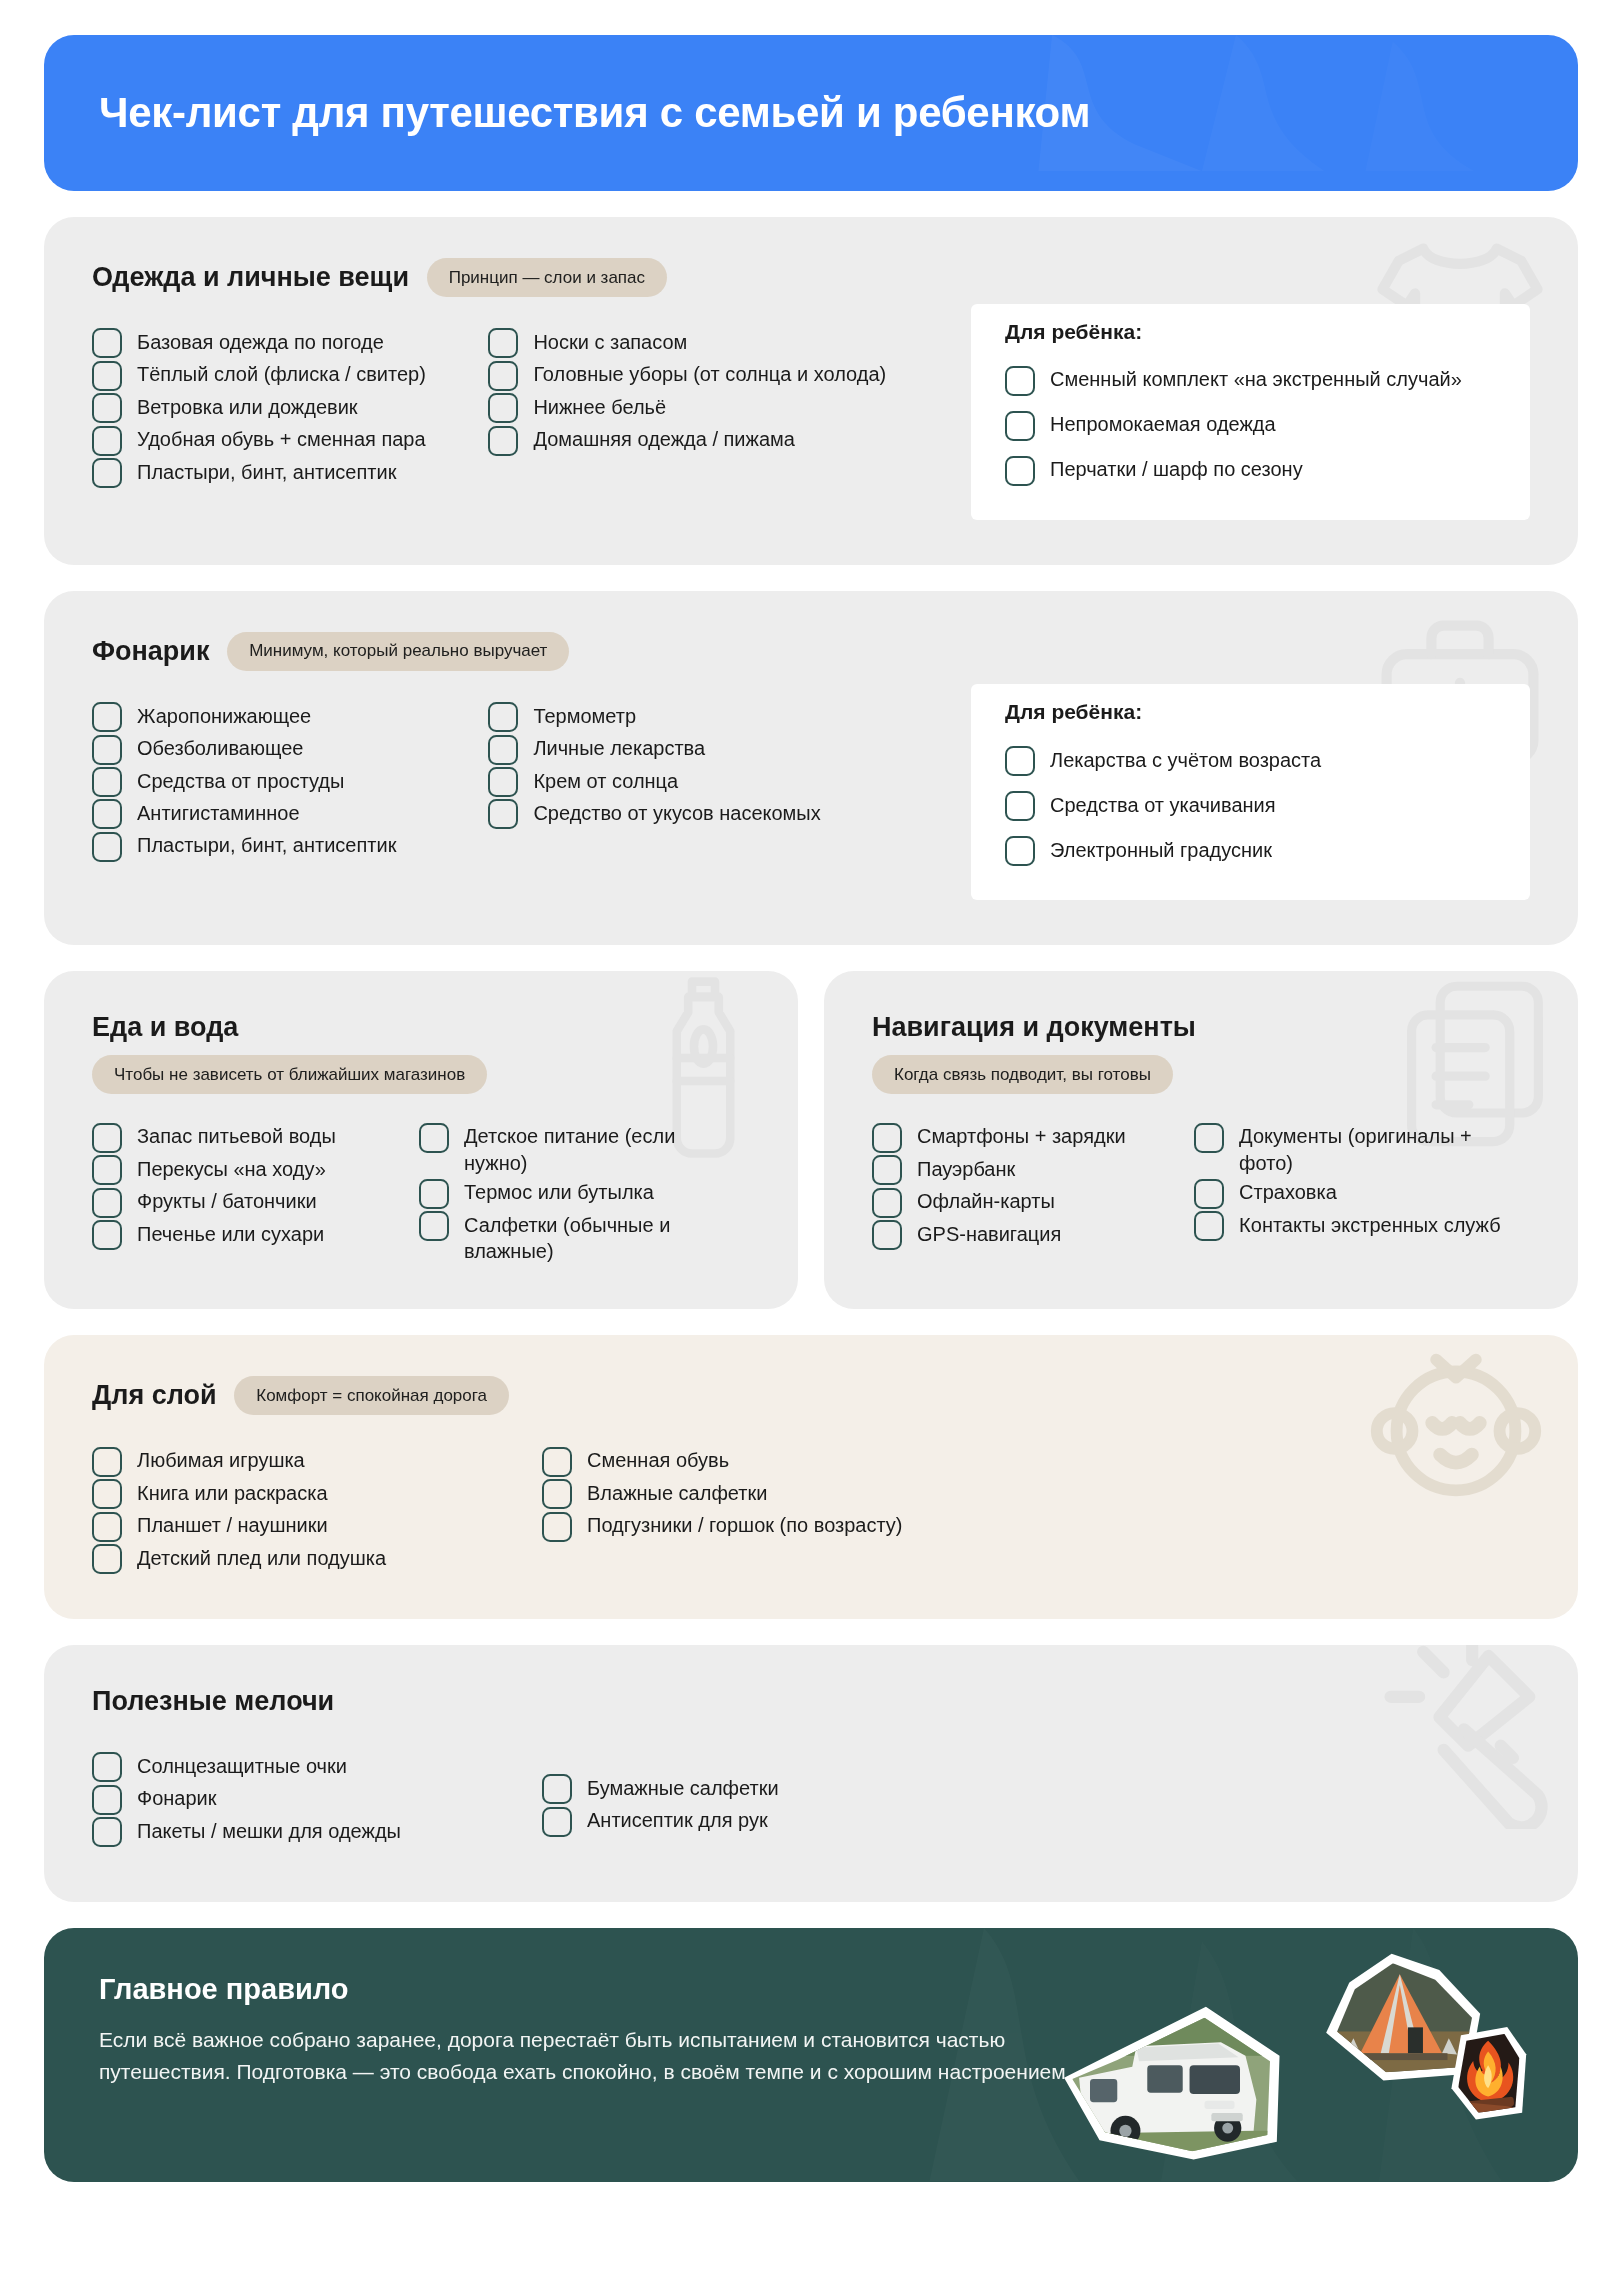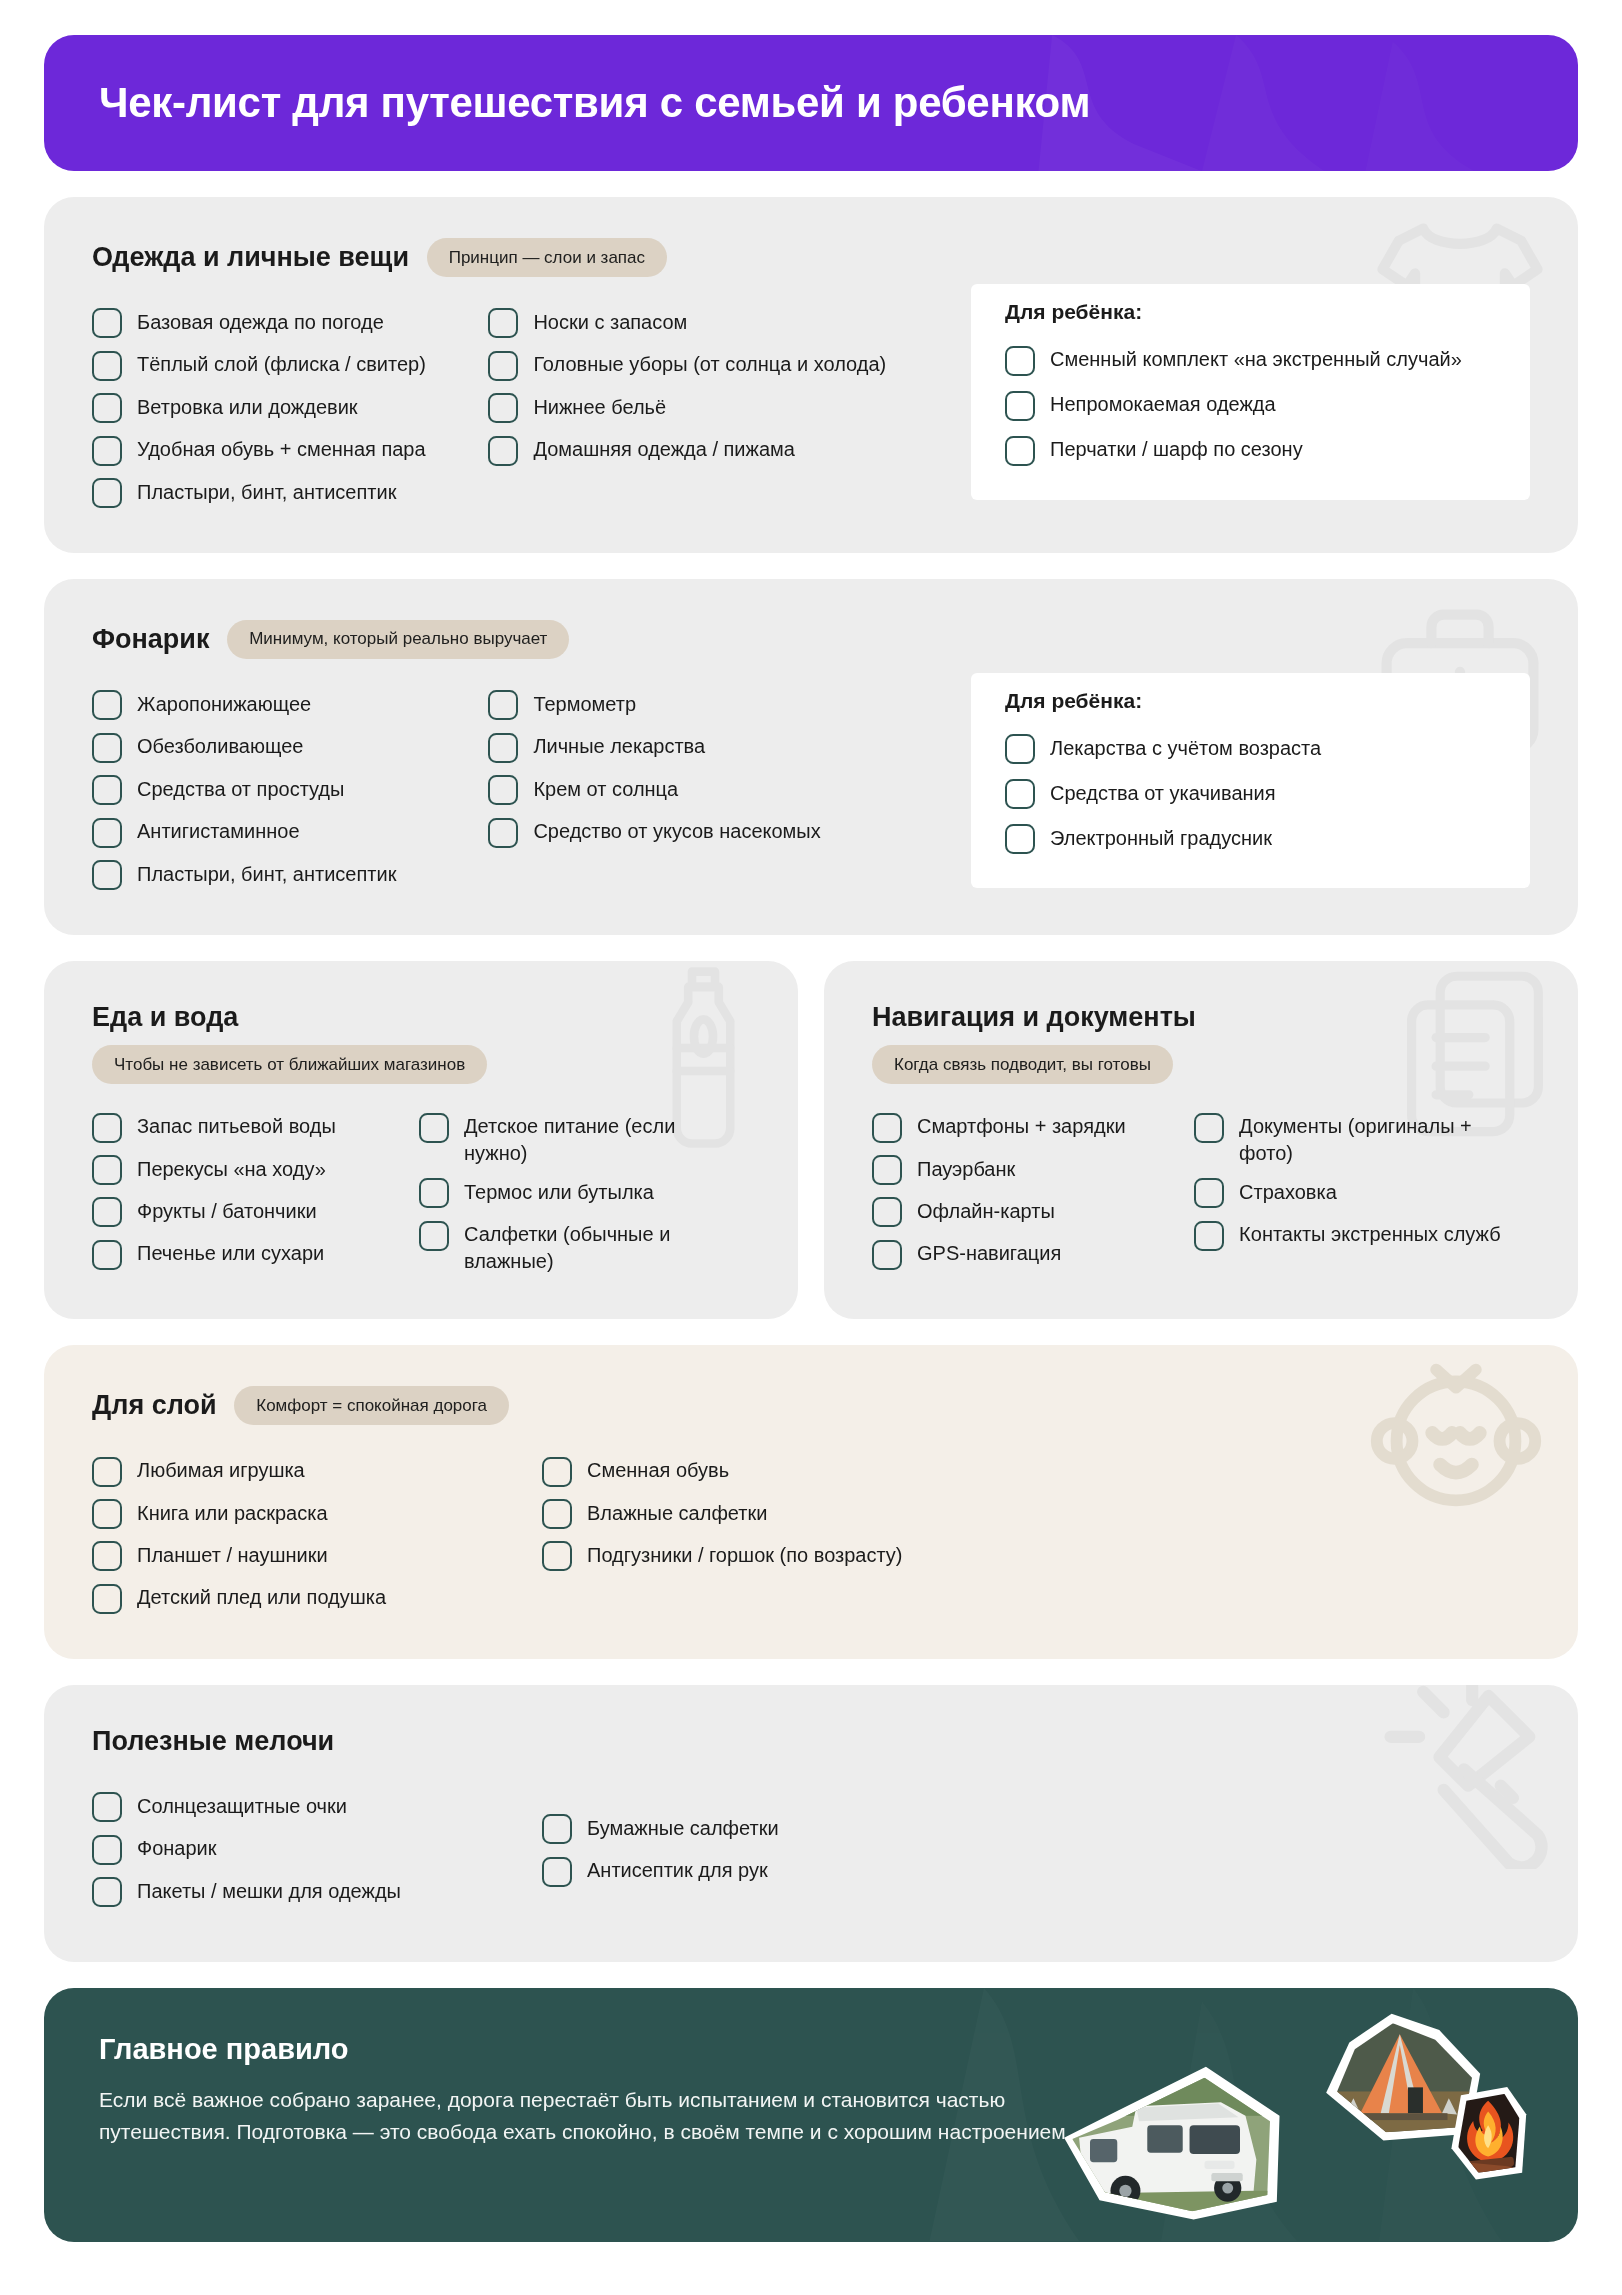--- a/index.html
+++ b/index.html
@@ -16,23 +16,23 @@
     background: #ffffff;
     padding: 35px 44px 38px 44px;
     display: flex;
     flex-direction: column;
     gap: 26px;
   }
 
   
   .header {
     position: relative;
-    background: #6d28d9;
+    background: #3b82f6;
     border-radius: 30px;
-    height: 136px;
+    height: 156px;
     display: flex;
     align-items: center;
     padding: 0 55px;
     overflow: hidden;
   }
   .header-deco {
     position: absolute;
     inset: 0;
     opacity: .10;
     pointer-events: none;
@@ -90,21 +90,21 @@
     font-size: 17px;
     white-space: nowrap;
   }
 
   
   .cols {
     position: relative;
     display: flex;
     gap: 0;
   }
-  .col { display: flex; flex-direction: column; gap: 11px; }
+  .col { display: flex; flex-direction: column; gap: 1px; }
 
   .item {
     display: flex;
     align-items: flex-start;
     gap: 15px;
   }
   .cb {
     flex: 0 0 auto;
     width: 30px;
     height: 30px;

